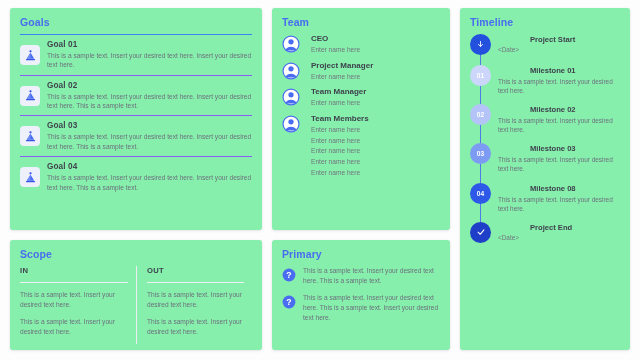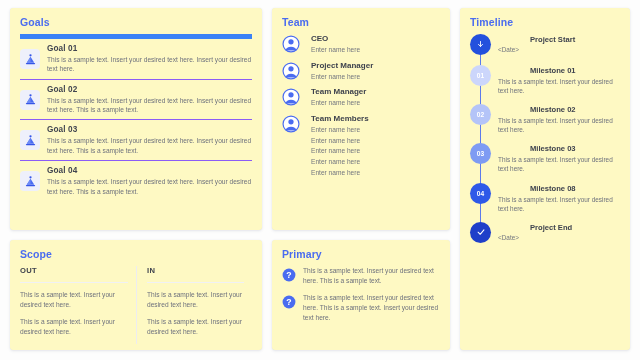--- a/index.html
+++ b/index.html
@@ -17,21 +17,21 @@
     padding: 8px 10px 10px 10px;
     display: flex;
     gap: 10px;
   }
   .col { display: flex; flex-direction: column; gap: 10px; }
   .col-left   { width: 252px; }
   .col-mid    { width: 178px; }
   .col-right  { width: 170px; }
 
   .card {
-    background: #fef9c3;
+    background: #86efac;
     border-radius: 3px;
     box-shadow: 0 1px 3px rgba(60,70,110,0.13), 0 0 1px rgba(60,70,110,0.10);
     padding: 8px 10px 9px 10px;
     overflow: hidden;
   }
   .card-title {
     font-size: 10.5px;
     font-weight: bold;
     color: #4a6cf0;
     letter-spacing: 0.1px;
@@ -40,21 +40,21 @@
 
   
   .goals-card { flex: 0 0 auto; height: 222px; }
   .goal-row {
     display: flex;
     gap: 7px;
     padding: 5px 0 5px 0;
     border-top: 1px solid #8b5cf6;
     align-items: flex-start;
   }
-  .goal-row:first-of-type { border-top: 5px solid #3b82f6; justify-content: center; }
+  .goal-row:first-of-type { border-top: 1px solid #3b82f6; justify-content: center; }
   .goal-icon {
     flex: 0 0 auto;
     width: 20px; height: 20px;
     border-radius: 4px;
     background: #eef0fb;
     display: flex; align-items: center; justify-content: center;
     margin-top: 5px;
   }
   .goal-body { flex: 1 1 auto; min-width: 0; }
   .goal-title {
@@ -184,27 +184,27 @@
         </div>
 
       </div>
     </div>
 
     <div class="card scope-card">
       <div class="card-title">Scope</div>
       <div class="scope-grid">
 
         <div class="scope-col">
-          <div class="scope-head">OUT</div>
+          <div class="scope-head">IN</div>
           <div class="scope-item">This is a sample text. Insert your desired text here.</div>
           <div class="scope-item">This is a sample text. Insert your desired text here.</div>
         </div>
 
         <div class="scope-col">
-          <div class="scope-head">IN</div>
+          <div class="scope-head">OUT</div>
           <div class="scope-item">This is a sample text. Insert your desired text here.</div>
           <div class="scope-item">This is a sample text. Insert your desired text here.</div>
         </div>
 
       </div>
     </div>
 
   </div>
 
   <div class="col col-mid">

